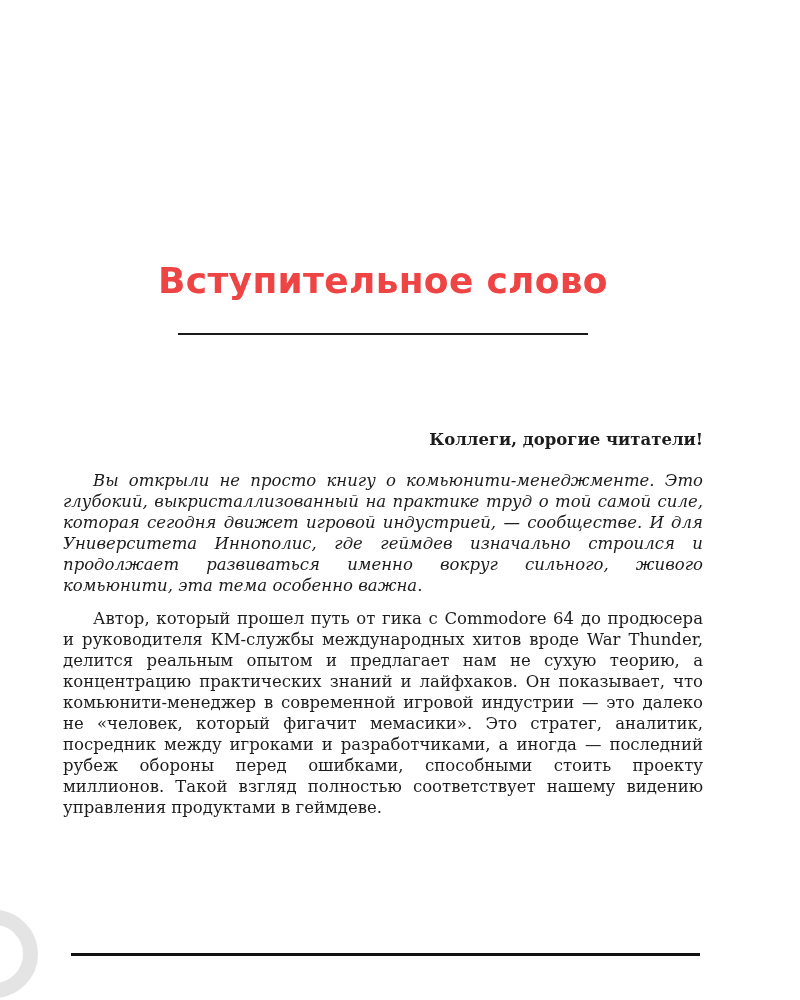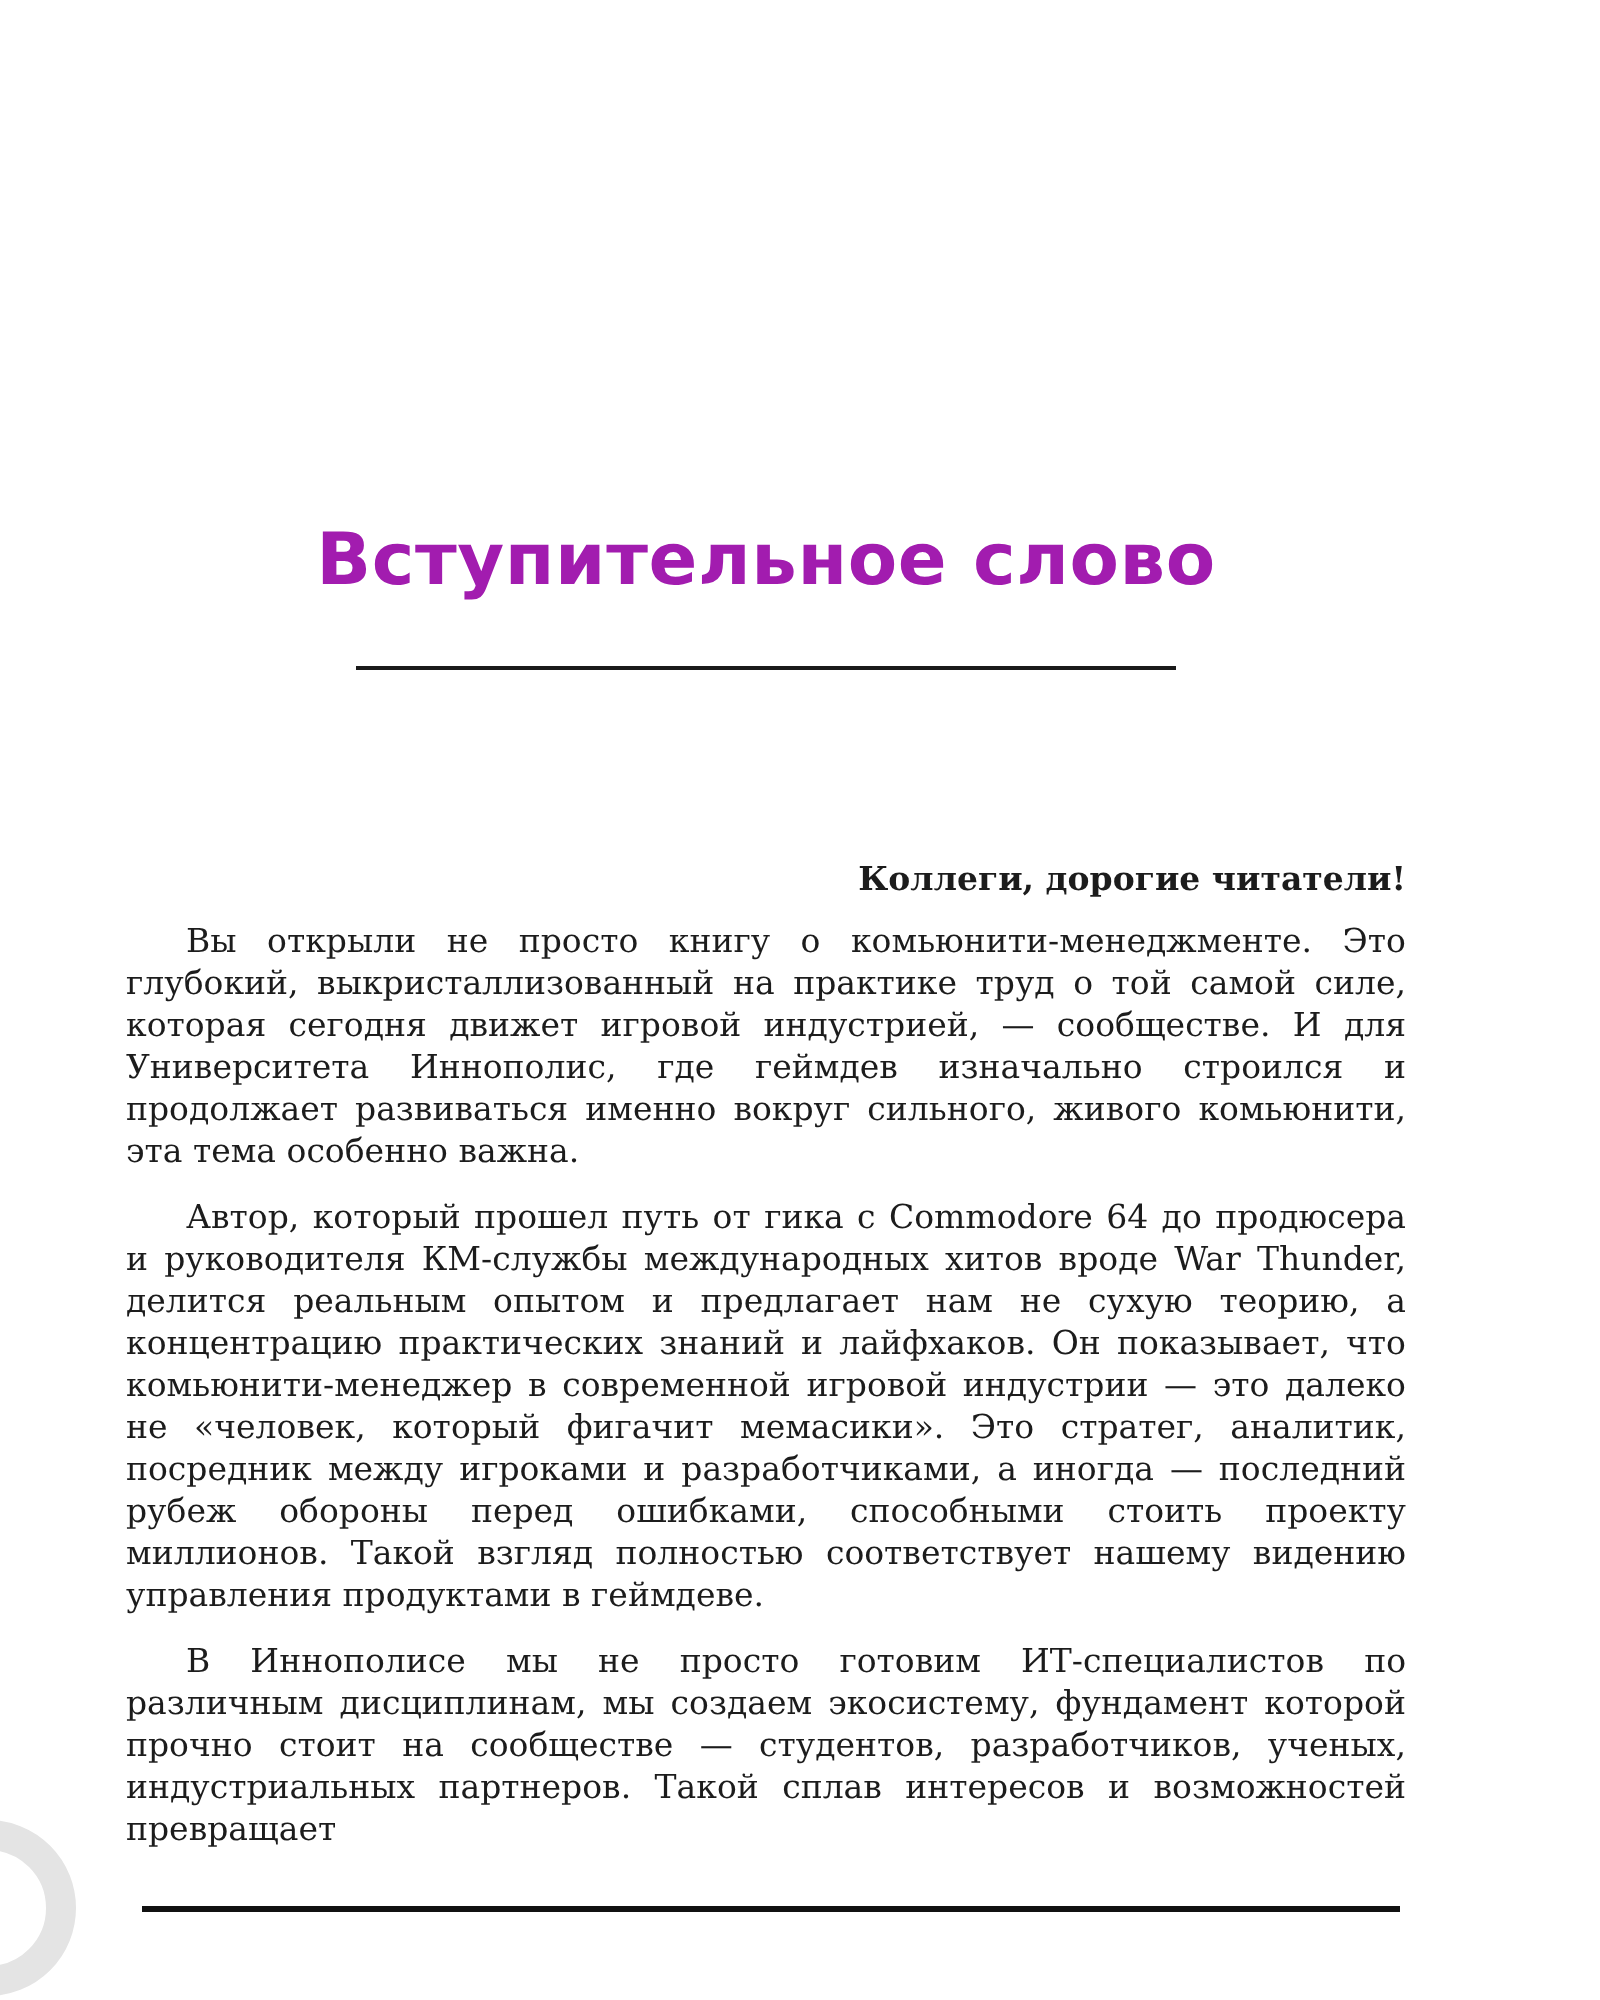--- a/index.html
+++ b/index.html
@@ -23,21 +23,21 @@
     width: 640px;
   }
   .chapter-title {
     margin: 0;
     padding-top: 260px;
     text-align: center;
     font-family: "DejaVu Sans", "Liberation Sans", sans-serif;
     font-weight: 600;
     font-size: 36px;
     letter-spacing: 0.3px;
-    color: #a21caf;
+    color: #ef4444;
   }
   .title-rule {
     width: 410px;
     height: 2px;
     background: #1a1a1a;
     margin: 32px auto 0 auto;
   }
   .salutation {
     margin: 94px 0 0 0;
     text-align: right;
@@ -48,21 +48,22 @@
   .para {
     margin: 12px 0 0 0;
     text-align: justify;
     font-size: 16.5px;
     line-height: 21px;
     text-indent: 30px;
     hyphens: auto;
     -webkit-hyphens: auto;
   }
   .para.first {
-    margin-top: 10px;
+    margin-top: 20px;
+    font-style: italic;
   }
   .footer-rule {
     position: absolute;
     left: 71px;
     top: 953px;
     width: 629px;
     height: 3px;
     background: #111111;
   }
   .deco-ring {
@@ -80,17 +81,16 @@
 </head>
 <body>
 
 <div class="page">
   <div class="content">
     <h1 class="chapter-title">Вступительное слово</h1>
     <div class="title-rule"></div>
     <p class="salutation">Коллеги, дорогие читатели!</p>
     <p class="para first">Вы открыли не просто книгу о комьюнити-менеджменте. Это глубокий, выкристаллизованный на практике труд о той самой силе, которая сегодня движет игровой индустрией, — сообществе. И для Университета Иннополис, где геймдев изначально строился и продолжает развиваться именно вокруг сильного, живого комьюнити, эта тема особенно важна.</p>
     <p class="para">Автор, который прошел путь от гика с Commodore 64 до продюсера и руководителя КМ-службы международных хитов вроде War Thunder, делится реальным опытом и предлагает нам не сухую теорию, а концентрацию практических знаний и лайфхаков. Он показывает, что комьюнити-менеджер в современной игровой индустрии — это далеко не «человек, который фигачит мемасики». Это стратег, аналитик, посредник между игроками и разработчиками, а иногда — последний рубеж обороны перед ошибками, способными стоить проекту миллионов. Такой взгляд полностью соответствует нашему видению управления продуктами в геймдеве.</p>
-    <p class="para">В Иннополисе мы не просто готовим ИТ-специалистов по различным дисциплинам, мы создаем экосистему, фундамент которой прочно стоит на сообществе — студентов, разработчиков, ученых, индустриальных партнеров. Такой сплав интересов и возможностей превращает</p>
   </div>
   <div class="deco-ring"></div>
   <div class="footer-rule"></div>
 </div>
 
 </body></html>

